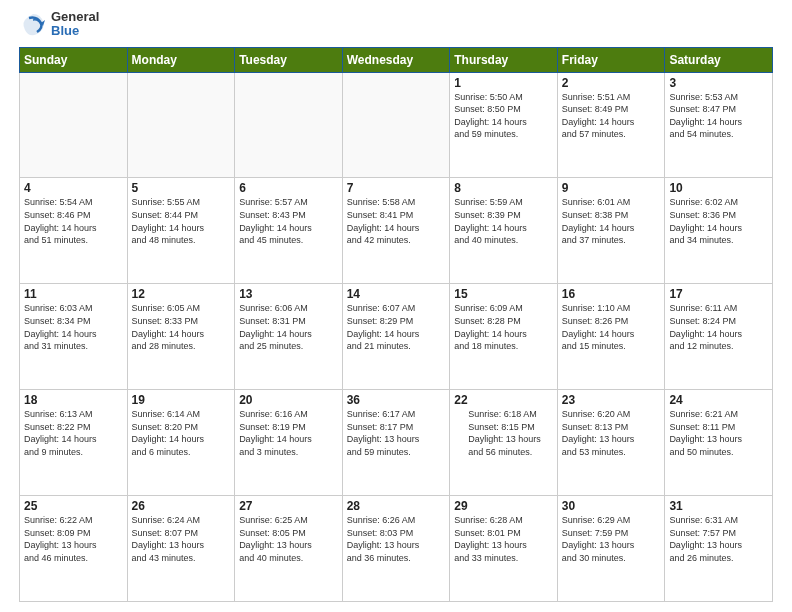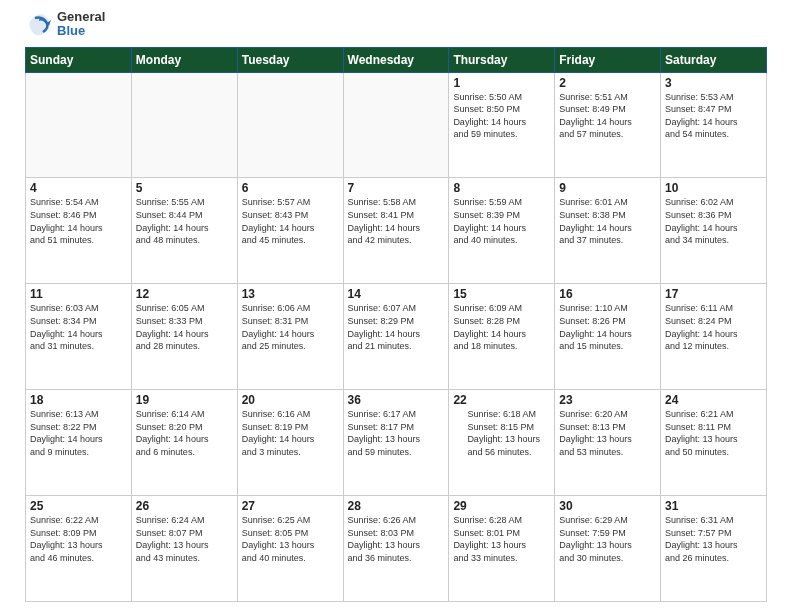--- a/index.html
+++ b/index.html
@@ -6,21 +6,21 @@
     body {
       font-family: Arial, sans-serif;
       background: #fff;
       width: 792px;
       height: 612px;
       overflow: hidden;
     }
     .page {
       width: 792px;
       height: 612px;
-      padding: 10px 25px;
+      padding: 10px 19px;
       display: flex;
       flex-direction: column;
     }
     .header {
       display: flex;
       justify-content: space-between;
       align-items: flex-start;
       margin-bottom: 8px;
     }
     .logo {
@@ -55,21 +55,21 @@
       color: #444;
     }
     .calendar {
       flex: 1;
       border: 1px solid #ccc;
       border-collapse: collapse;
       width: 100%;
       table-layout: fixed;
     }
     .calendar th {
-      background: #14532d;
+      background: #4d7c0f;
       color: #fff;
       font-size: 12px;
       font-weight: bold;
       padding: 5px 4px;
       border: 1px solid #1a5a9a;
       text-align: left;
     }
     .calendar td {
       border: 1px solid #ccc;
       vertical-align: top;

